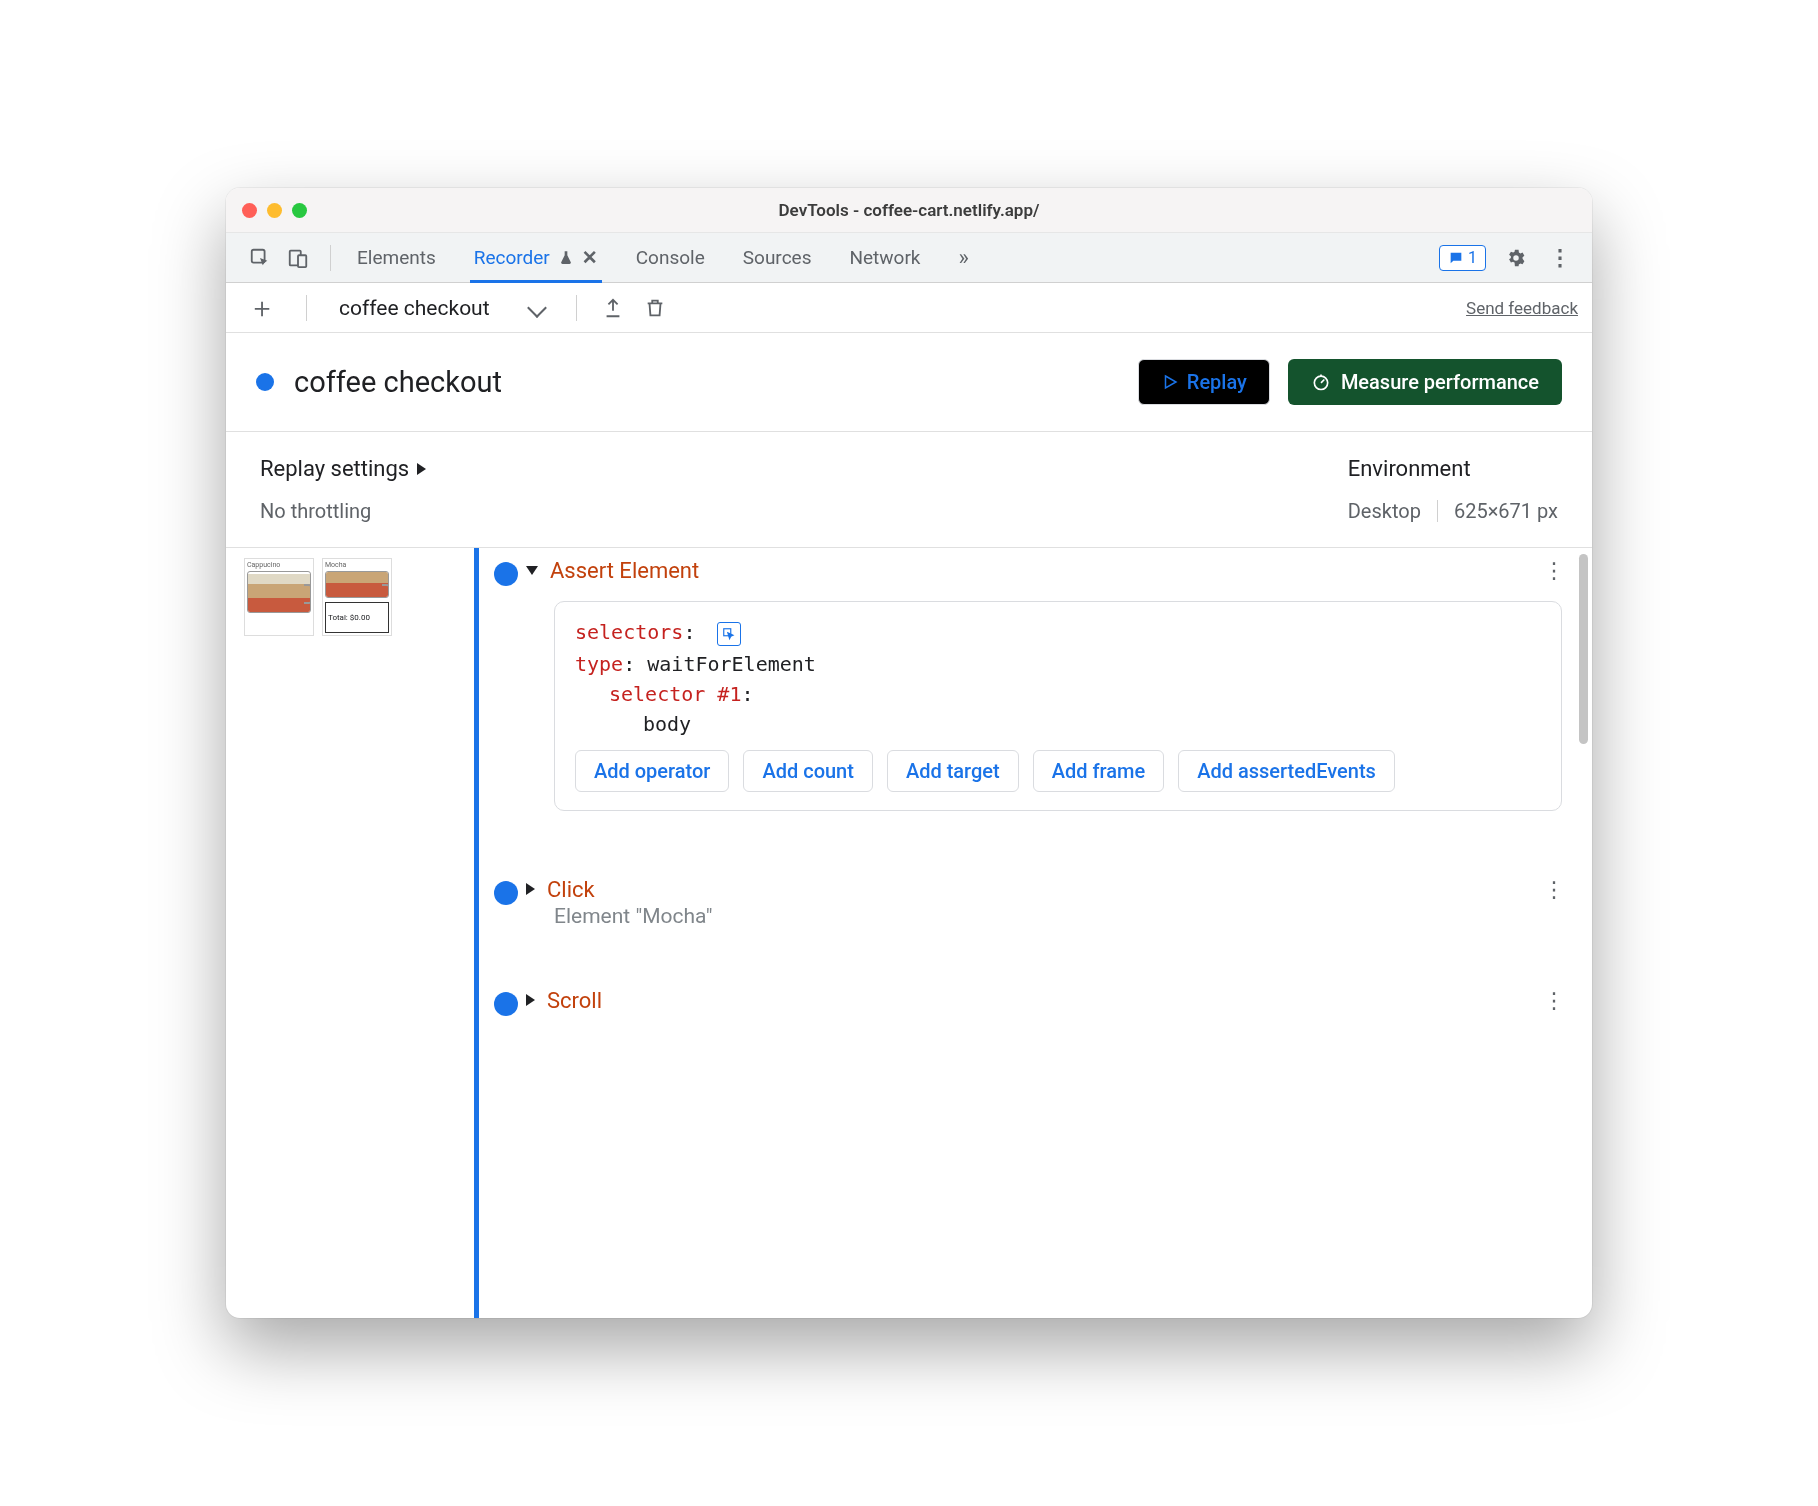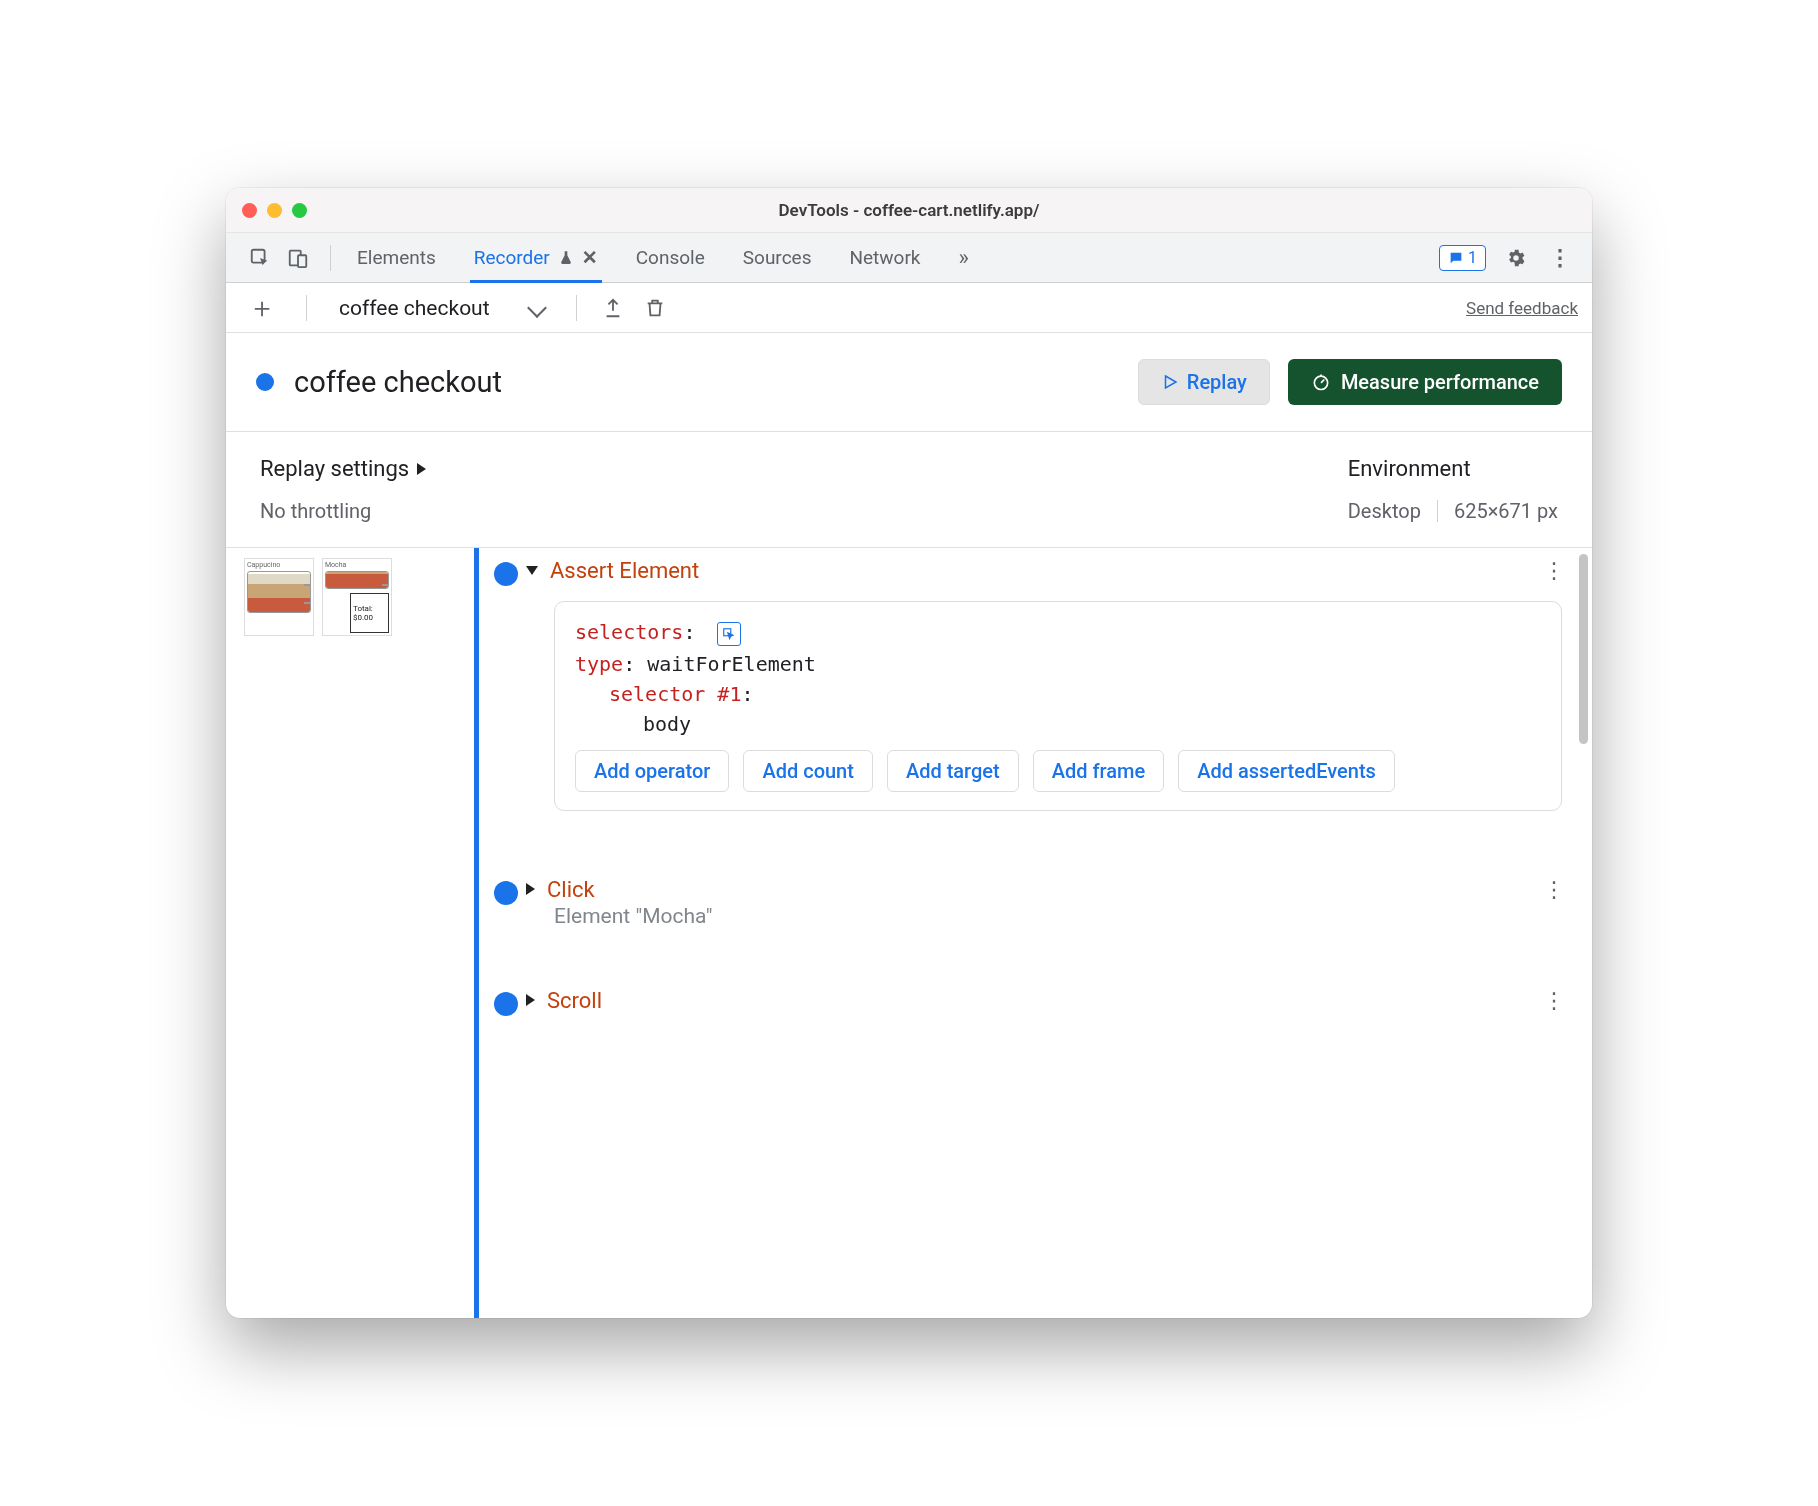--- a/index.html
+++ b/index.html
@@ -25,40 +25,40 @@
 .toolbar { height: 50px; display: flex; align-items: center; padding: 0 14px; border-bottom: 1px solid #e0e0e0; gap: 14px; }
 .plus-btn { font-size: 28px; color: #5f6368; padding: 0 8px; cursor: pointer; }
 .dropdown { display: flex; align-items: center; gap: 40px; font-size: 21px; padding: 0 10px; cursor: pointer; }
 .feedback { margin-left: auto; text-decoration: underline; color: #5f6368; font-size: 17px; cursor: pointer; }
 
 .recording-header { display: flex; align-items: center; padding: 26px 30px; border-bottom: 1px solid #e0e0e0; gap: 20px; }
 .status-dot { width: 18px; height: 18px; border-radius: 50%; background: #1a73e8; }
 .recording-title { font-size: 29px; font-weight: 400; color: #202124; }
 .recording-actions { margin-left: auto; display: flex; gap: 18px; }
 .btn { display: inline-flex; align-items: center; gap: 10px; padding: 10px 22px; border-radius: 6px; font-size: 20px; font-weight: 500; cursor: pointer; border: 1px solid transparent; }
-.btn-outline { background: #e5e5e5; color: #1a73e8; border-color: #dadce0; gap: 8px; }
+.btn-outline { background: #000000; color: #1a73e8; border-color: #dadce0; gap: 8px; }
 .btn-primary { background: #14532d; color: #fff; }
 
 .settings-row { display: flex; padding: 24px 34px; border-bottom: 1px solid #e0e0e0; gap: 40px; }
 .settings-left .hdr { display: flex; align-items: center; gap: 8px; font-size: 22px; margin-bottom: 18px; }
 .settings-left .sub { font-size: 20px; color: #5f6368; }
 .settings-right { margin-left: auto; text-align: left; }
 .settings-right .hdr { font-size: 22px; margin-bottom: 18px; }
 .env-info { display: flex; gap: 16px; font-size: 20px; color: #5f6368; align-items: center; }
 .env-sep { width: 1px; height: 22px; background: #d0d0d0; }
 
 .timeline-area { flex: 1; display: flex; overflow: hidden; position: relative; }
 .thumbnail-col { width: 200px; padding: 10px 8px 0 18px; }
 .thumb-row { display: flex; gap: 8px; }
 .thumb { width: 70px; height: 78px; background: #fff; border: 1px solid #ddd; font-size: 8px; display: flex; flex-direction: column; padding: 2px; }
 .thumb .label { font-size: 7px; color: #666; }
 .mug { height: 42px; margin-top: 2px; border: 1px solid #999; border-radius: 3px; position: relative; overflow: hidden; display: flex; flex-direction: column; justify-content: flex-end; }
 .mug::after { content:''; position: absolute; right: -6px; top: 12px; width: 10px; height: 16px; border: 2px solid #999; border-left: none; border-radius: 0 8px 8px 0; }
 .layer { flex: 0 0 auto; } .l1 { background:#e0d9c5; height:10px } .l2 { background:#c9a576; height:14px } .l3 { background:#c85a3e; height:14px }
-.total-box { border: 1px solid #333; font-size: 8px; padding: 10px 2px; display: inline-block; margin-top: 4px; float:right;margin-left:25px; }
+.total-box { border: 1px solid #333; font-size: 8px; padding: 10px 2px; display: inline-block; margin-top: 4px; float:right; }
 
 .timeline { flex: 1; position: relative; padding: 10px 30px 0 30px; overflow-y: auto; }
 .rail { position: absolute; left: 48px; top: 0; bottom: 0; width: 5px; background: #1a73e8; }
 .step { position: relative; padding-left: 70px; margin-bottom: 30px; }
 .step-dot { position: absolute; left: 38px; width: 24px; height: 24px; border-radius: 50%; background: #1a73e8; top: 4px; }
 .step-header { display: flex; align-items: center; gap: 12px; }
 .step-title { font-size: 22px; color: #c2410c; }
 .step-sub { font-size: 21px; color: #80868b; margin-top: 2px; padding-left: 28px; }
 .step-menu { margin-left: auto; color: #5f6368; font-size: 22px; cursor: pointer; letter-spacing: -3px; }
 

